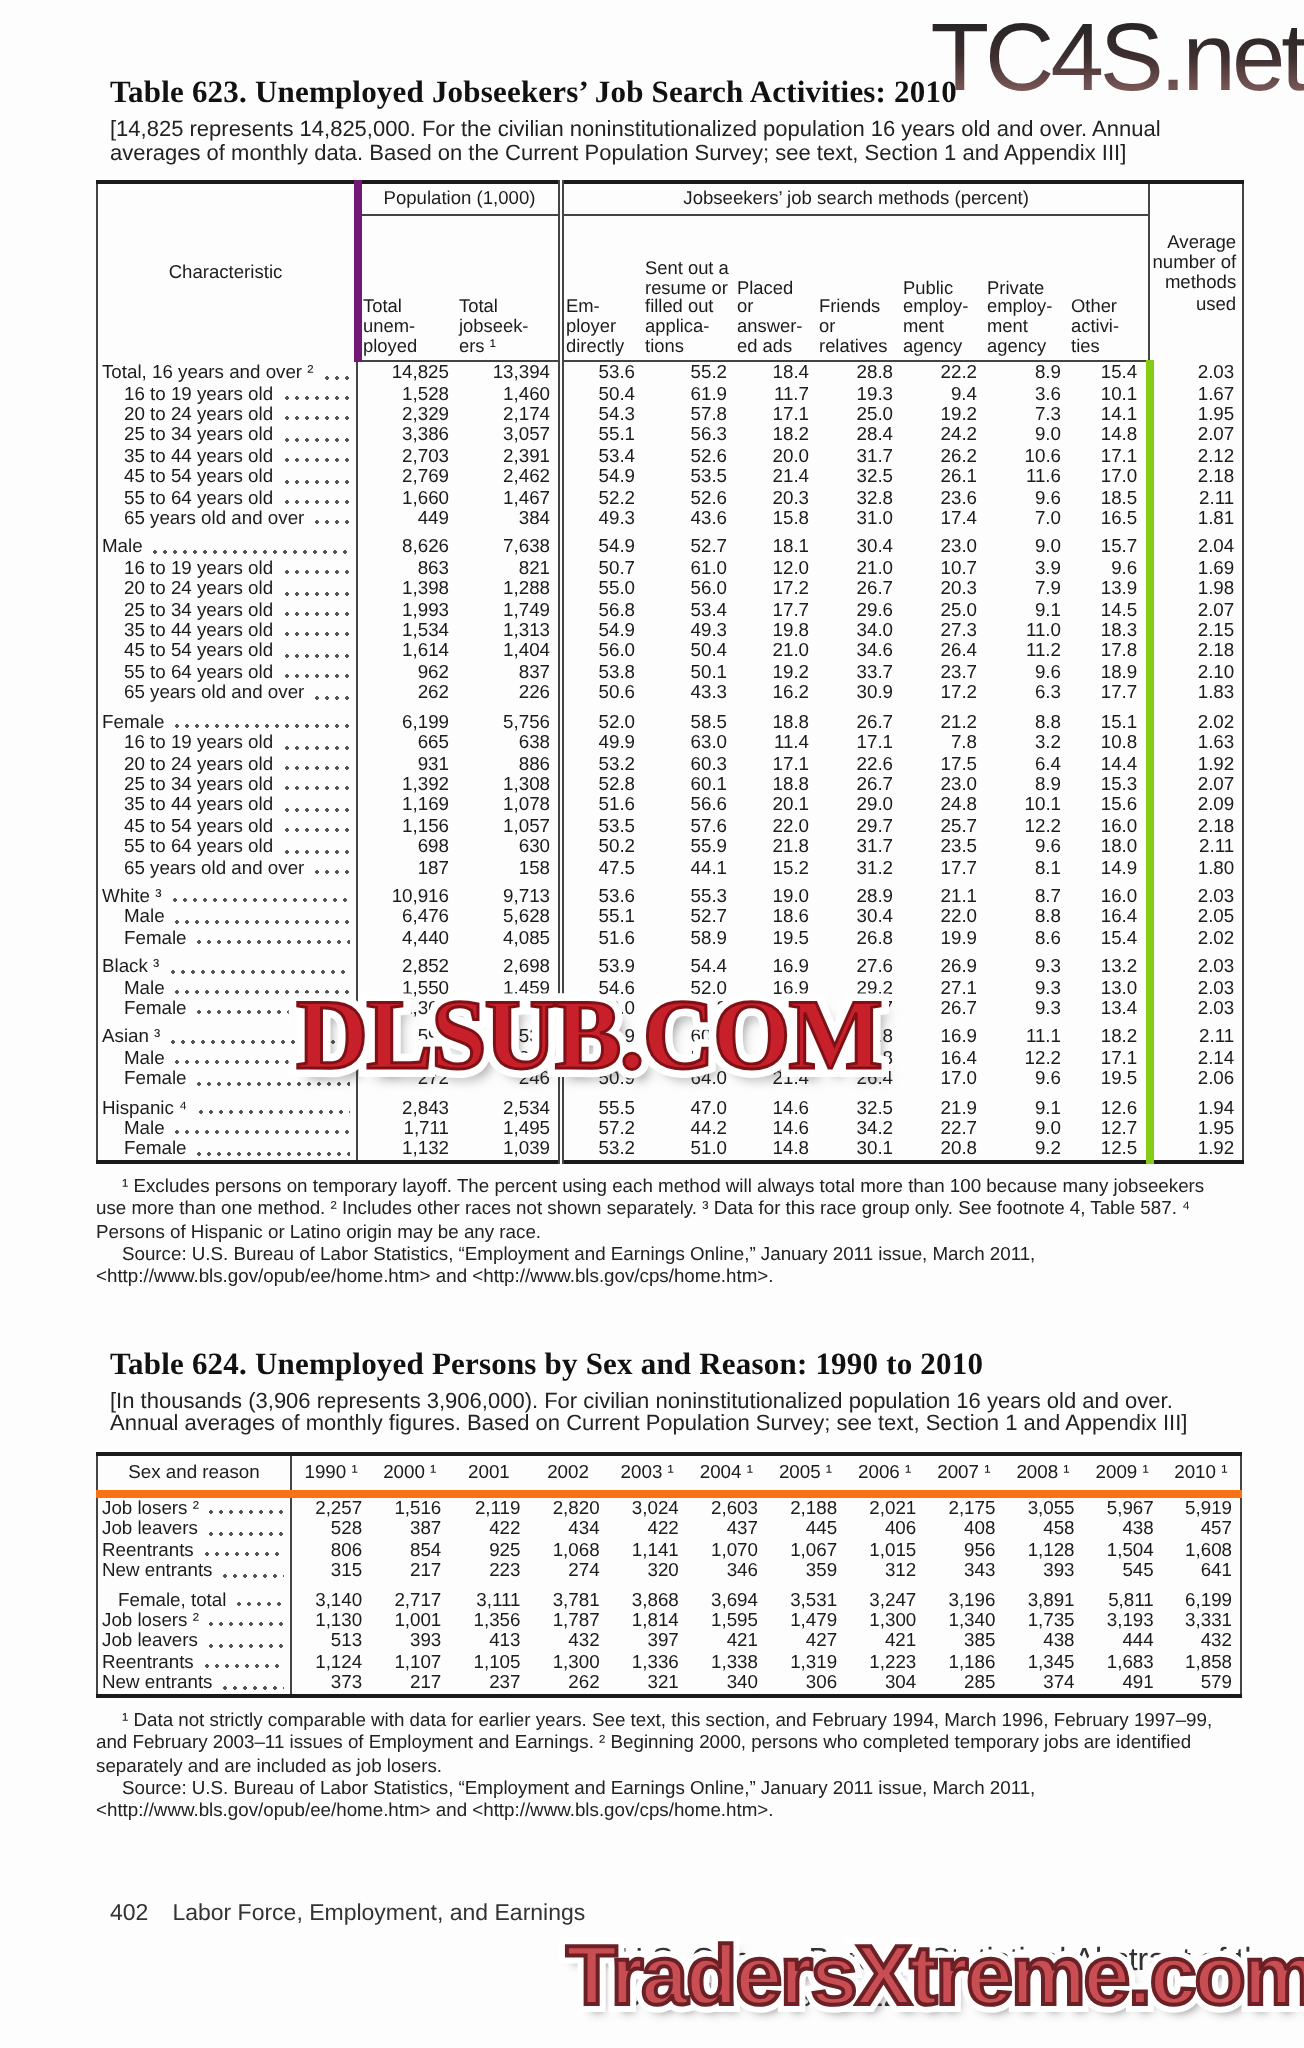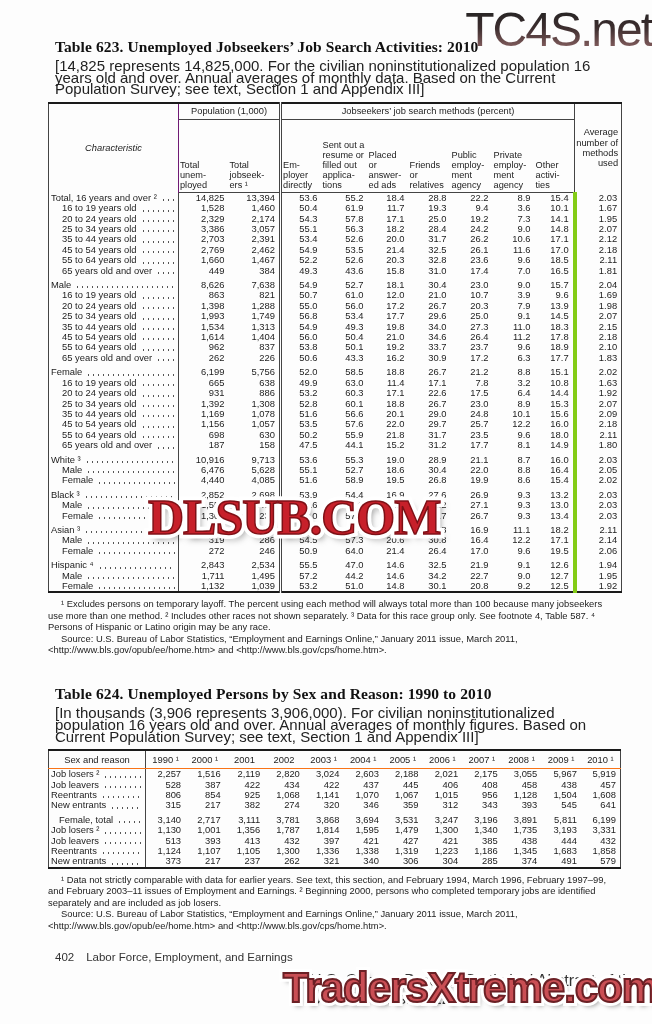--- a/index.html
+++ b/index.html
@@ -2,43 +2,43 @@
 <html><head>
 <meta charset="utf-8">
 <style>
   html,body{margin:0;padding:0;}
   body{width:652px;height:1024px;background:#fdfdfd;position:relative;overflow:hidden;
        font-family:"Liberation Sans",sans-serif;color:#1c1c1c;}
   .content{position:absolute;left:48px;top:38px;width:573px;}
   .ttl{font-family:"Liberation Serif",serif;font-weight:bold;font-size:15.5px;color:#111;
        margin:0 0 4px 7px;letter-spacing:.1px;}
   .ttl2{margin-top:30px;}
-  .bracket{font-size:15px;line-height:11.6px;margin:0 0 7px 7px;width:552px;color:#222;}
+  .bracket{font-size:11px;line-height:11.6px;margin:0 0 7px 7px;width:552px;color:#222;}
   table{border-collapse:collapse;table-layout:fixed;width:573px;
         border-top:2px solid #1a1a1a;border-bottom:2px solid #1a1a1a;
         border-left:1px solid #444;border-right:1px solid #444;}
   th,td{font-size:9.4px;line-height:10.4px;padding:0;font-weight:normal;vertical-align:bottom;}
   
   .t623 thead .gh th{font-size:9.3px;text-align:center;vertical-align:middle;height:15px;
         border-bottom:1px solid #444;}
-  .t623 thead th.ch{vertical-align:middle;border-right:1px solid #701a75;border-bottom:none;font-style:italic;}
+  .t623 thead th.ch{vertical-align:middle;border-right:4px solid #701a75;border-bottom:none;}
   .t623 thead th.avgh{vertical-align:middle;text-align:right;padding-right:3px;border-bottom:none;
         border-left:1px solid #444;}
   .t623 thead th.gpop{border-right:3px double #444;}
   .t623 thead th.gmeth{border-right:1px solid #444;}
   .t623 thead .h2 th{height:70px;text-align:left;padding:1px 3px 1px 1px;font-size:9.2px;
         line-height:9.9px;border-bottom:1px solid #444;}
   .t623 thead .h2 th:nth-child(2){border-right:3px double #444;}
   .t623 thead .h2 th:nth-child(9){border-right:1px solid #444;}
   .t623 tbody td:nth-child(1){border-right:1px solid #444;}
   .t623 tbody td:nth-child(3){border-right:3px double #444;}
   .t623 tbody td:nth-child(10){border-right:4px solid #84cc16;}
   
   .t624 thead th{height:17px;text-align:center;vertical-align:middle;font-size:9.4px;
-        border-bottom:1px solid #f97316;}
+        border-bottom:4px solid #f97316;}
   .t624 th:first-child,.t624 td:first-child{border-right:1px solid #444;}
   
   td.n{text-align:right;padding-right:4px;}
   td.lc{padding-left:2px;}
   .lcflex{display:flex;align-items:baseline;overflow:hidden;}
   .lbl{white-space:nowrap;}
   .leader{flex:1;height:4px;align-self:flex-end;margin:0 3px 1px 4px;
         background-image:radial-gradient(circle,#555 0.8px,transparent 1px);
         background-size:5px 4px;background-repeat:repeat-x;background-position:left bottom;}
   tr.b,tr.bt{font-weight:bold;margin-top:16px;}
@@ -901,21 +901,21 @@
 
         <tr>
           <td class="lc">
             <span class="lcflex">
               <span class="lbl">New entrants</span>
               <span class="leader"></span>
             </span>
           </td>
           <td class="n">315</td>
           <td class="n">217</td>
-          <td class="n">382</td>
+          <td class="n">223</td>
           <td class="n">274</td>
           <td class="n">320</td>
           <td class="n">346</td>
           <td class="n">359</td>
           <td class="n">312</td>
           <td class="n">343</td>
           <td class="n">393</td>
           <td class="n">545</td>
           <td class="n">641</td>
         </tr>

